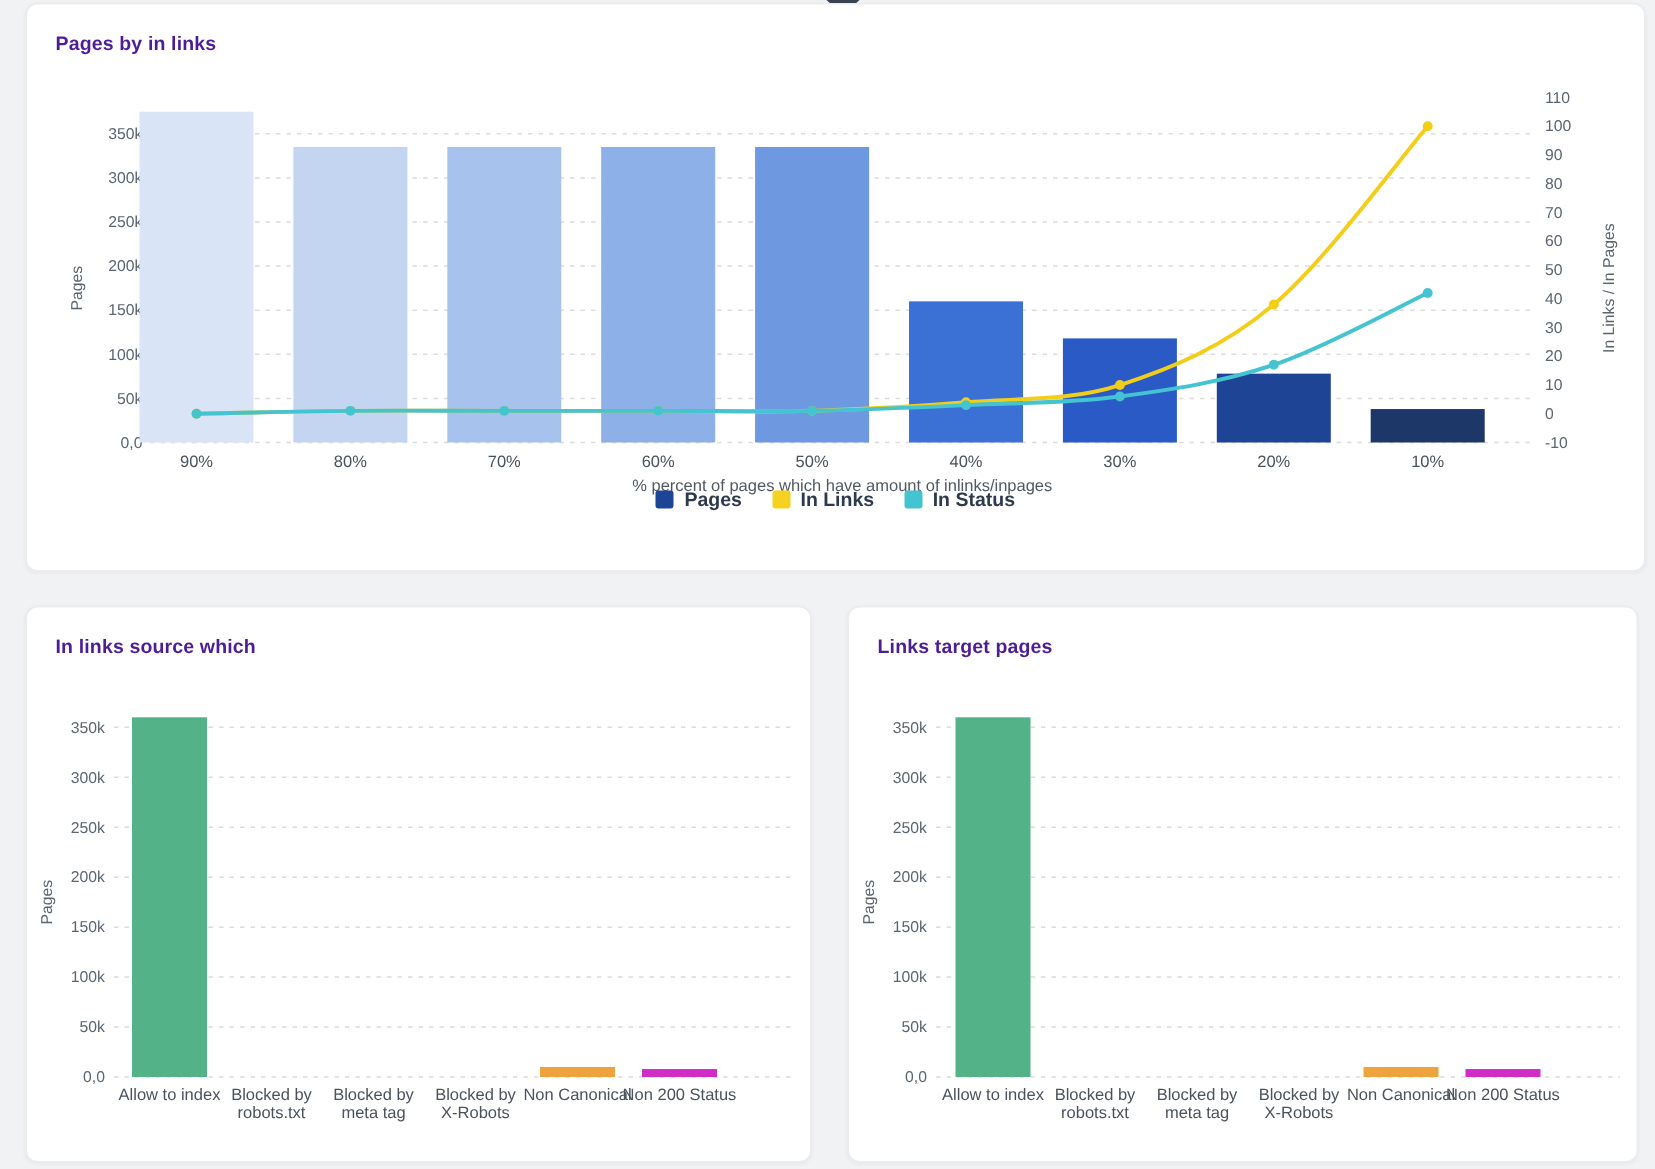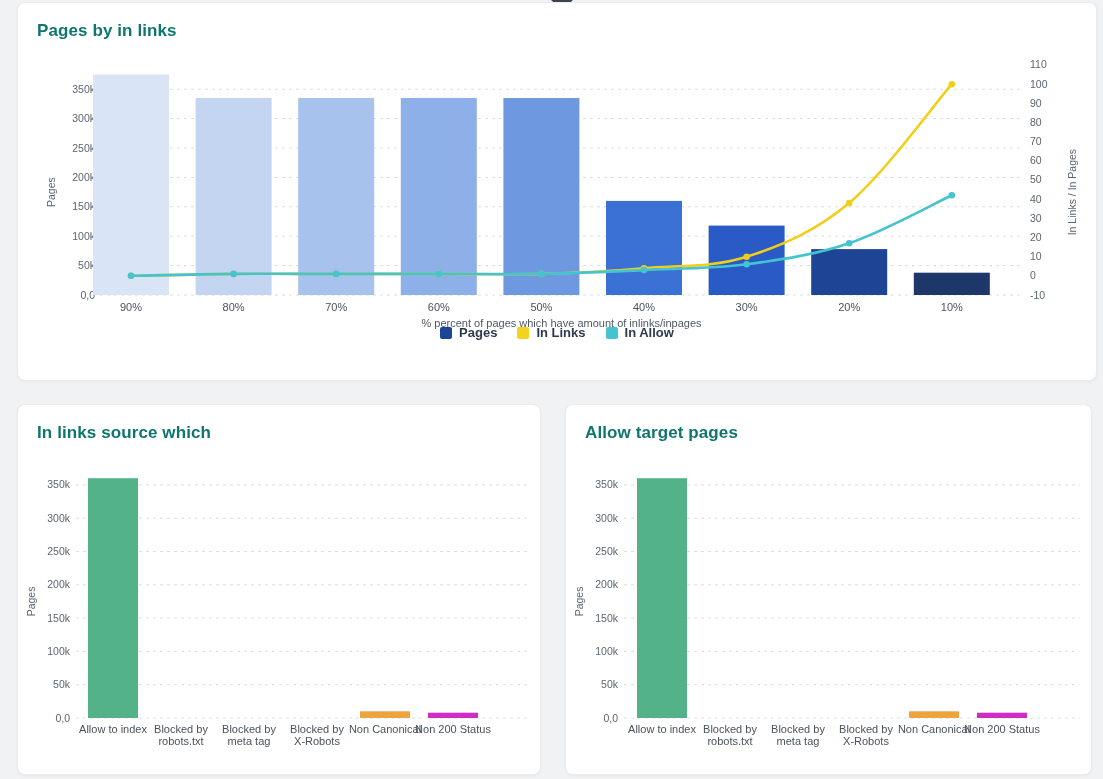--- a/index.html
+++ b/index.html
@@ -15,21 +15,21 @@
     border:1px solid #ececee;
     border-radius:8px;
     box-shadow:0 1px 3px rgba(20,30,40,.05);
     box-sizing:border-box;
   }
   .card.top{left:17px;top:2px;width:1080px;height:379px;}
   .card.bl{left:17px;top:404px;width:524px;height:371px;}
   .card.br{left:565px;top:404px;width:527px;height:371px;}
   .card-title{
     margin:18px 0 0 19px;
-    font-size:17px;font-weight:600;color:#0f766e;
+    font-size:13px;font-weight:600;color:#4c1d95;
     letter-spacing:.1px;
   }
   .chart{position:absolute;left:0;display:block;}
   .card.top .chart{top:38px;width:1078px;height:300px;}
   .card.bl .chart{top:58px;width:522px;height:302px;}
   .card.br .chart{top:58px;width:525px;height:302px;}
   .legend{
     position:absolute;top:322px;left:0;width:100%;
     display:flex;justify-content:center;align-items:center;gap:20px;
     font-size:13px;font-weight:600;color:#2d3a4e;
@@ -127,21 +127,21 @@
       <span class="legend-item">
         <span class="legend-swatch" style="background: rgb(29, 69, 150);"></span>
         <span>Pages</span>
       </span>
       <span class="legend-item">
         <span class="legend-swatch" style="background: rgb(245, 210, 31);"></span>
         <span>In Links</span>
       </span>
       <span class="legend-item">
         <span class="legend-swatch" style="background: rgb(68, 195, 208);"></span>
-        <span>In Allow</span>
+        <span>In Status</span>
       </span>
     </div>
 </section>
 
 <section class="card bl">
   <h2 class="card-title">In links source which</h2>
   <svg class="chart" id="chart-1" viewBox="0 0 522 302">
       <line x1="58" y1="255" x2="511" y2="255" stroke="#dcdcdc" stroke-width="1" stroke-dasharray="3 4"></line>
       <text x="52" y="258.5" text-anchor="end" font-size="10.5" fill="#5b6570">0,0</text>
       <line x1="58" y1="221.7" x2="511" y2="221.7" stroke="#dcdcdc" stroke-width="1" stroke-dasharray="3 4"></line>
@@ -165,21 +165,21 @@
       <text x="95" y="270" text-anchor="middle" font-size="11" fill="#4a525c"><tspan x="95">Allow to index</tspan></text>
       <text x="163" y="270" text-anchor="middle" font-size="11" fill="#4a525c"><tspan x="163">Blocked by</tspan><tspan x="163" dy="12">robots.txt</tspan></text>
       <text x="231" y="270" text-anchor="middle" font-size="11" fill="#4a525c"><tspan x="231">Blocked by</tspan><tspan x="231" dy="12">meta tag</tspan></text>
       <text x="299" y="270" text-anchor="middle" font-size="11" fill="#4a525c"><tspan x="299">Blocked by</tspan><tspan x="299" dy="12">X-Robots</tspan></text>
       <text x="367" y="270" text-anchor="middle" font-size="11" fill="#4a525c"><tspan x="367">Non Canonical</tspan></text>
       <text x="435" y="270" text-anchor="middle" font-size="11" fill="#4a525c"><tspan x="435">Non 200 Status</tspan></text>
     </svg>
 </section>
 
 <section class="card br">
-  <h2 class="card-title">Allow target pages</h2>
+  <h2 class="card-title">Links target pages</h2>
   <svg class="chart" id="chart-2" viewBox="0 0 525 302">
       <line x1="58" y1="255" x2="514" y2="255" stroke="#dcdcdc" stroke-width="1" stroke-dasharray="3 4"></line>
       <text x="52" y="258.5" text-anchor="end" font-size="10.5" fill="#5b6570">0,0</text>
       <line x1="58" y1="221.7" x2="514" y2="221.7" stroke="#dcdcdc" stroke-width="1" stroke-dasharray="3 4"></line>
       <text x="52" y="225.2" text-anchor="end" font-size="10.5" fill="#5b6570">50k</text>
       <line x1="58" y1="188.4" x2="514" y2="188.4" stroke="#dcdcdc" stroke-width="1" stroke-dasharray="3 4"></line>
       <text x="52" y="191.9" text-anchor="end" font-size="10.5" fill="#5b6570">100k</text>
       <line x1="58" y1="155.10000000000002" x2="514" y2="155.10000000000002" stroke="#dcdcdc" stroke-width="1" stroke-dasharray="3 4"></line>
       <text x="52" y="158.60000000000002" text-anchor="end" font-size="10.5" fill="#5b6570">150k</text>
       <line x1="58" y1="121.80000000000001" x2="514" y2="121.80000000000001" stroke="#dcdcdc" stroke-width="1" stroke-dasharray="3 4"></line>

